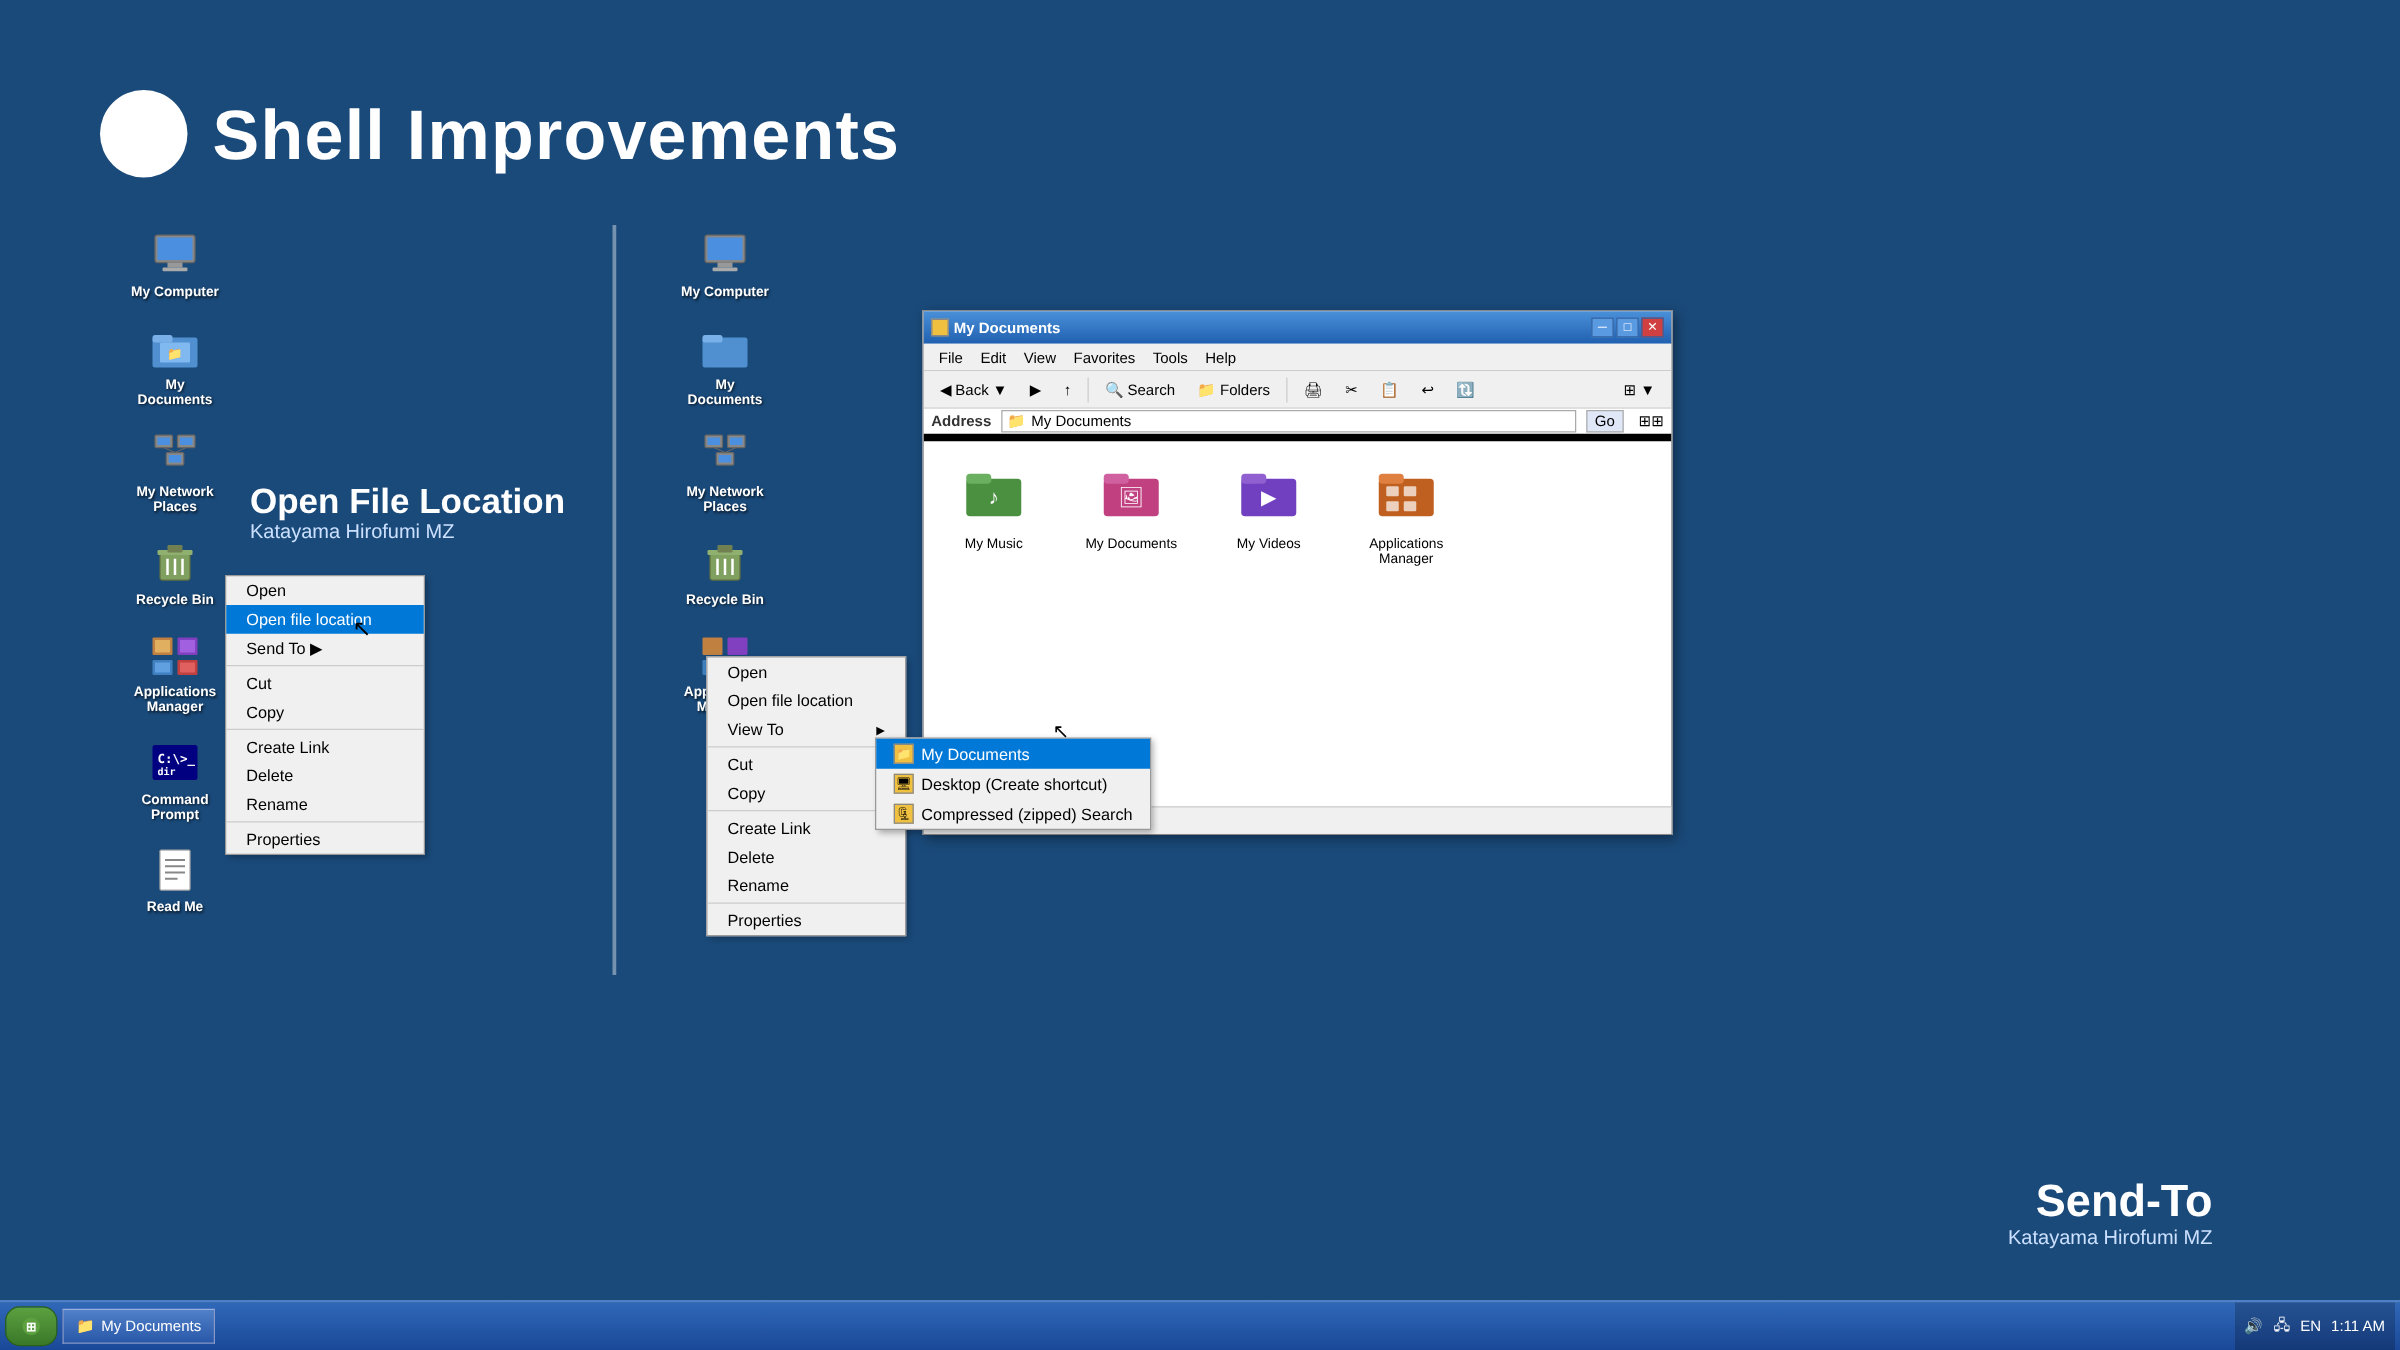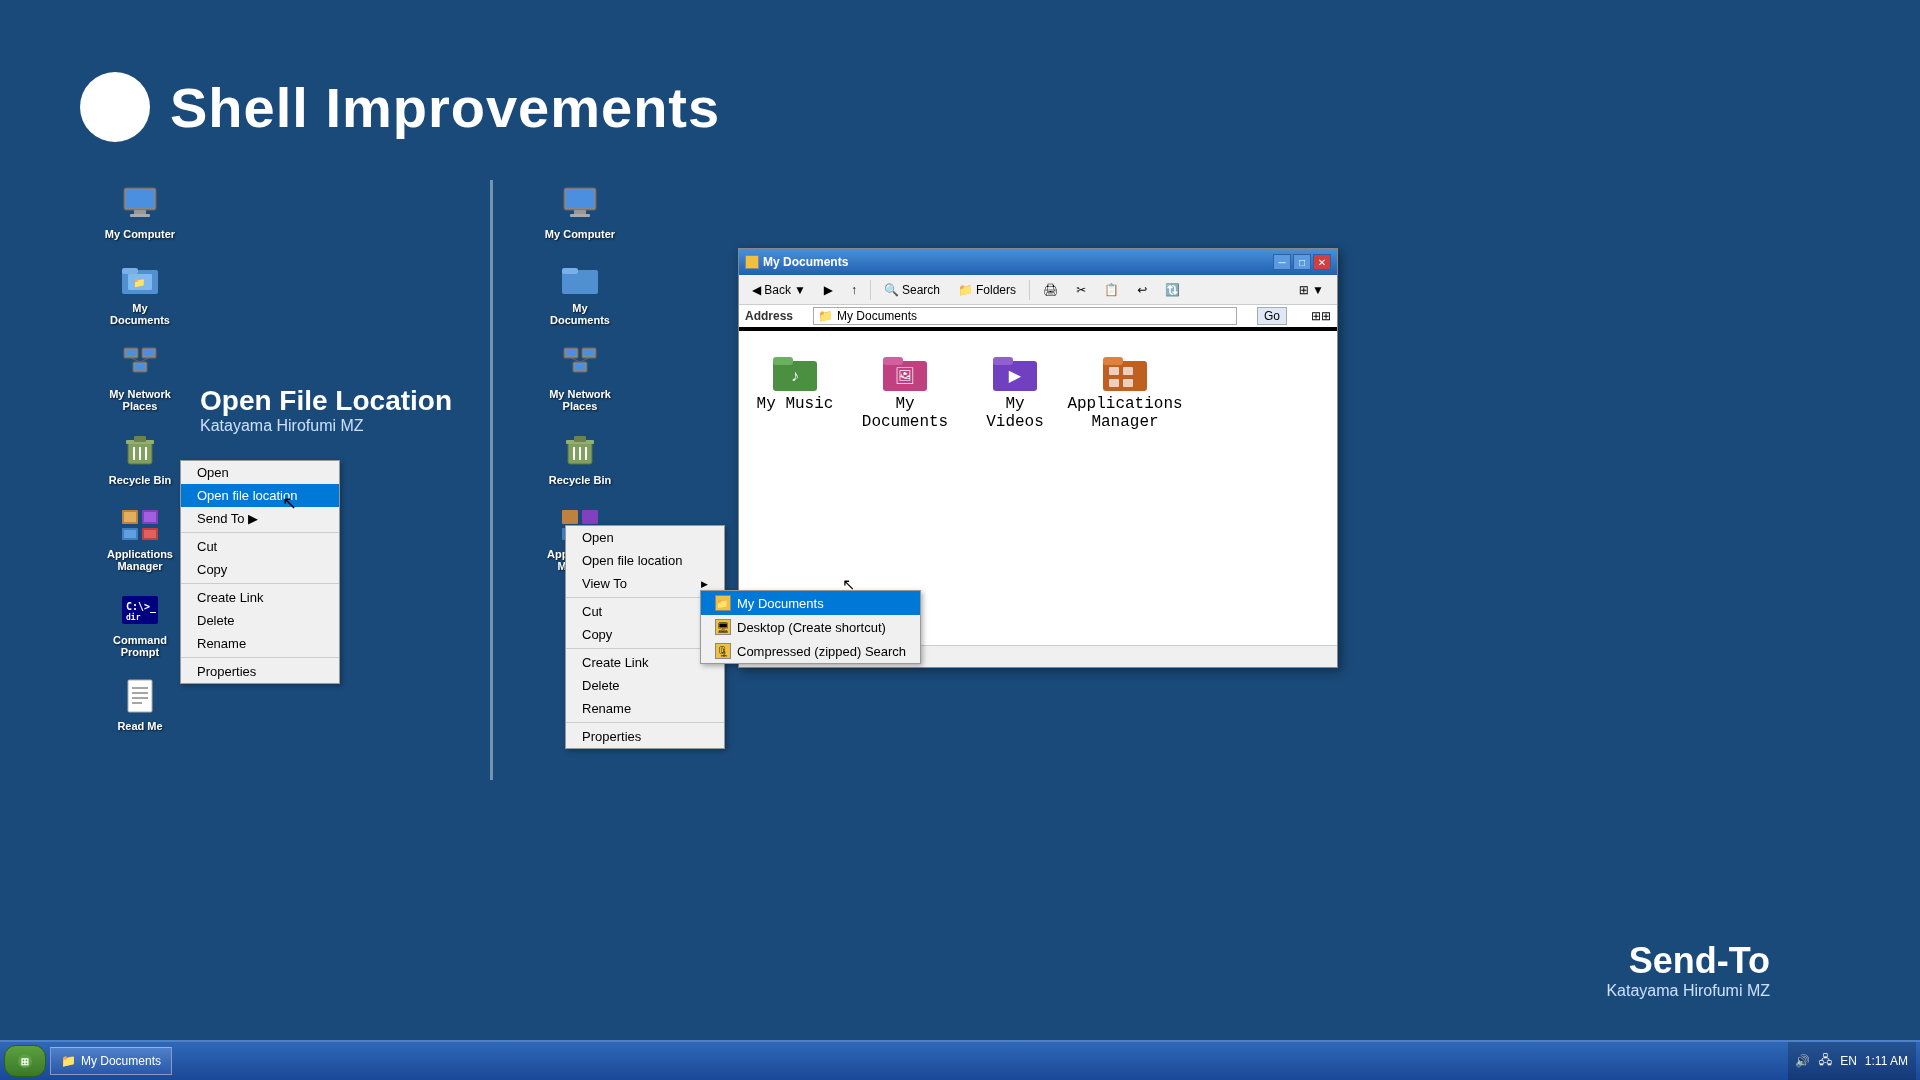--- a/index.html
+++ b/index.html
@@ -290,23 +290,23 @@
       cursor: pointer;
       font-size: 12px;
       background: none;
     }
 
     .explorer-addressbar {
       background: white;
       height: 26px;
       display: flex;
       align-items: center;
-      gap: 20px;
+      gap: 8px;
       padding: 0 6px;
-      border-bottom: 4px solid #000000;
+      border-bottom: 6px solid #000000;
       font-size: 12px;
     }
     .address-label {
       color: #333;
       font-weight: bold;
     }
     .address-path {
       flex: 1;
       border: 1px solid #aaa;
       height: 18px;
@@ -340,25 +340,24 @@
     }
     .explorer-item-icon {
       width: 48px;
       height: 48px;
       display: flex;
       align-items: center;
       justify-content: center;
       font-size: 36px;
     }
     .explorer-item-label {
-      font-size: 16px;
+      font-size: 11px;
       text-align: center;
       color: #000;
-      margin-top: 0;
-      font-family: Liberation Mono, monospace;
+      margin-top: 12px;
     }
 
     .explorer-statusbar {
       position: absolute;
       bottom: 0;
       left: 0;
       right: 0;
       height: 22px;
       background: #f0f0f0;
       border-top: 1px solid #ccc;
@@ -671,20 +670,28 @@
       <div class="titlebar-folder-icon"></div>
       <span>My Documents</span>
     </div>
     <div class="titlebar-controls">
       <div class="titlebar-btn">─</div>
       <div class="titlebar-btn">□</div>
       <div class="titlebar-btn close">✕</div>
     </div>
   </div>
 
+  <div class="explorer-menubar">
+    <span>File</span>
+    <span>Edit</span>
+    <span>View</span>
+    <span>Favorites</span>
+    <span>Tools</span>
+    <span>Help</span>
+  </div>
 
   <div class="explorer-toolbar">
     <div class="toolbar-btn">
       <span>◀</span>
       <span>Back</span>
       <span>▼</span>
     </div>
     <div class="toolbar-btn">
       <span>▶</span>
     </div>

